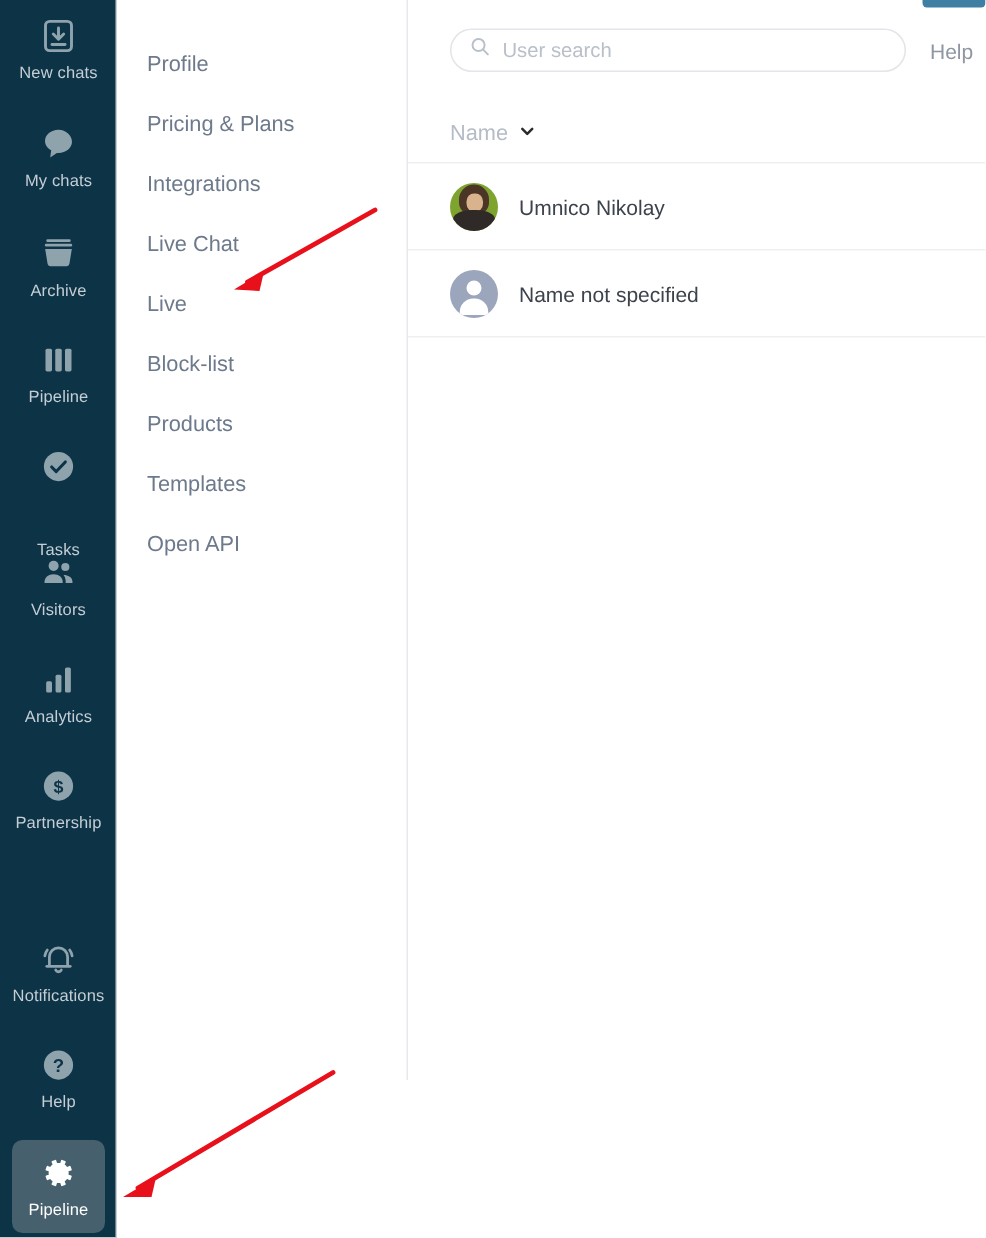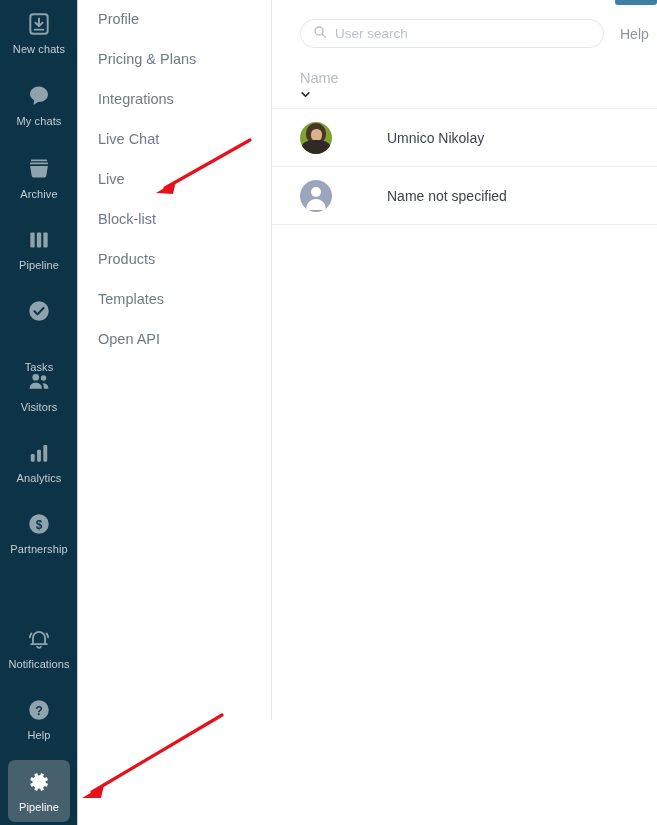--- a/index.html
+++ b/index.html
@@ -47,21 +47,21 @@
     width:62px; left:8px;
     padding:8px 0 9px;
   }
   .rail-item.active .rail-label { color:#ffffff; }
 
   
   .menu {
     width:194px; flex:0 0 194px;
     height:720px; background:#ffffff;
     border-right:1px solid #e6e8eb;
-    padding-top:0;
+    padding-top:24px;
   }
   .menu-item {
     height:40px;
     display:flex; align-items:center;
     padding-left:20px;
     font-size:14.5px;
     color:#6d7a8c;
     cursor:pointer;
     position:relative;
   }
@@ -106,38 +106,36 @@
   }
   .top-blue-btn {
     position:absolute;
     right:0; top:-9px;
     width:42px; height:14px;
     background:#3e7fa3;
     border-radius:3px;
   }
 
   .col-head {
-    display:flex; 
+    display:flex; align-items:center;
     padding-left:28px;
     height:38px;
     margin-top:16px;
-    flex-direction:column;
   }
   .col-head-label {
     font-size:14.5px; color:#b5bcc6;
     margin-right:7px;
   }
   .table-rows { border-top:1px solid #edeff1; }
   .user-row {
     display:flex; align-items:center;
     height:58px;
     padding-left:28px;
     border-bottom:1px solid #edeff1;
     cursor:pointer;
-    gap:41px;
   }
   .avatar {
     width:32px; height:32px;
     border-radius:50%;
     overflow:hidden;
     flex:0 0 32px;
     margin-right:14px;
     position:relative;
   }
   .avatar-photo { background:#7ea32e; }

